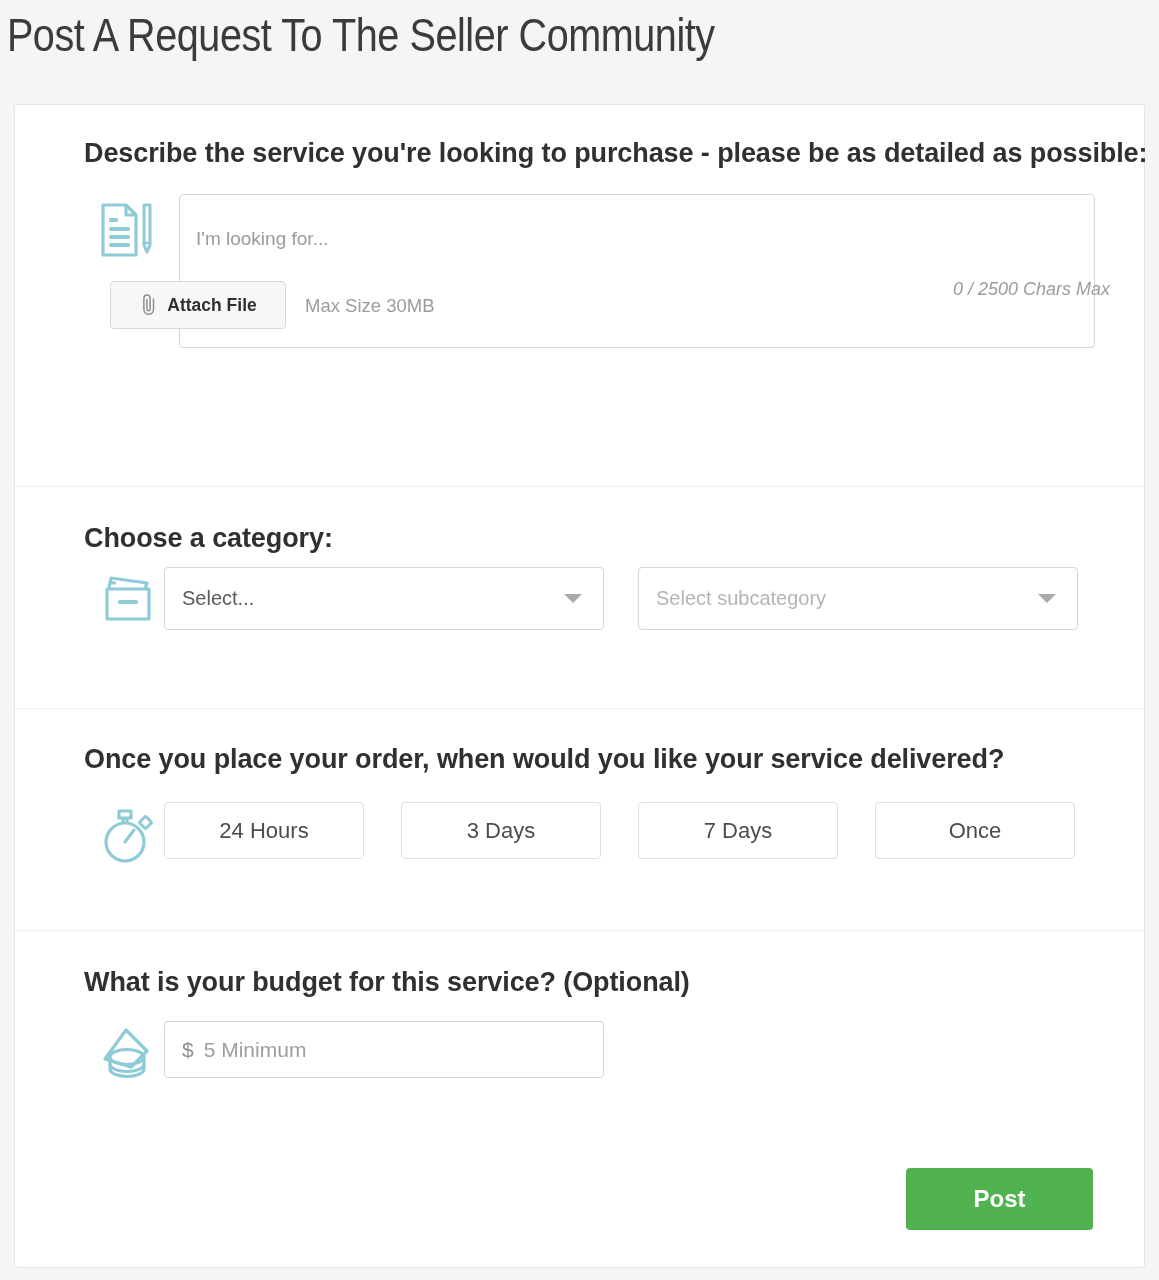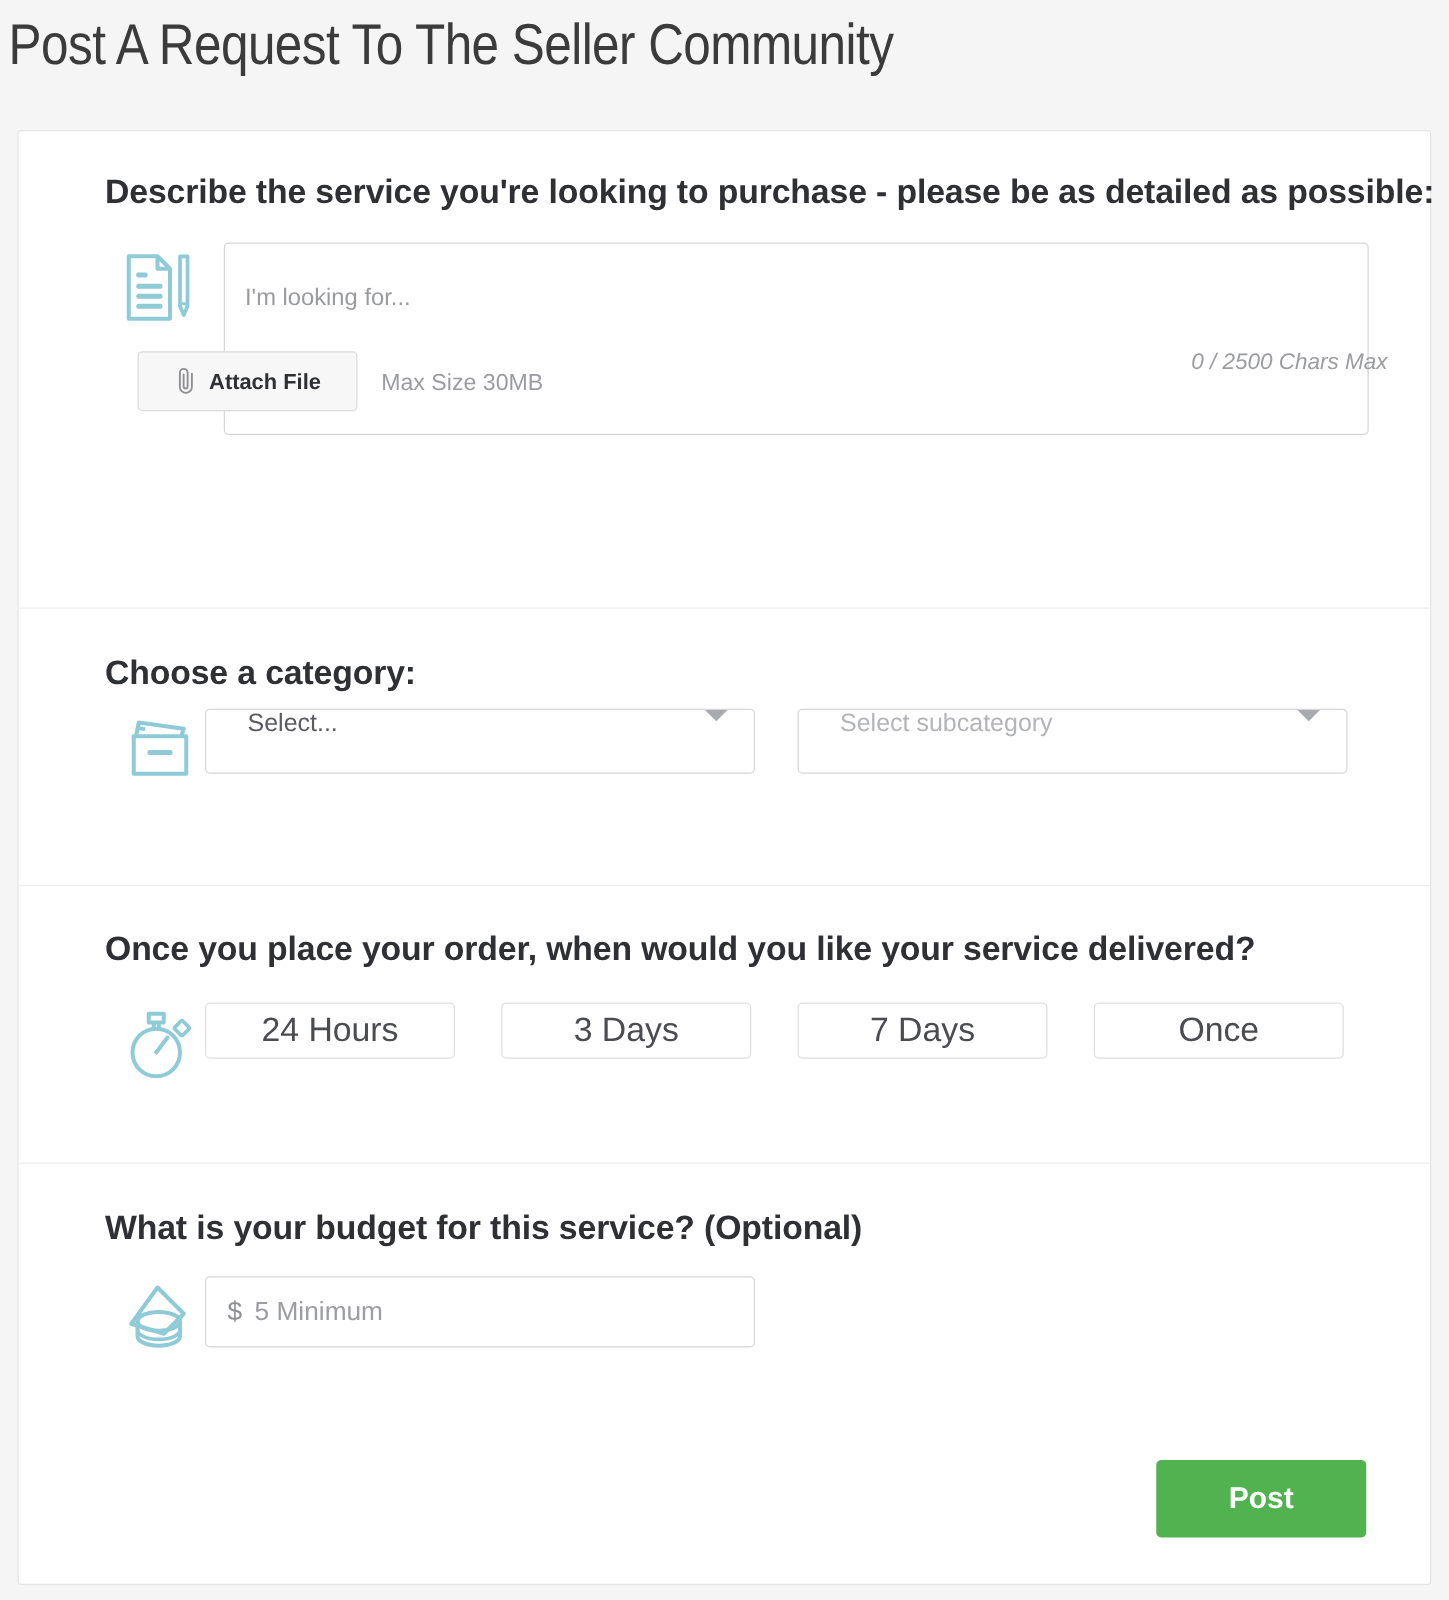--- a/index.html
+++ b/index.html
@@ -142,27 +142,27 @@
   .icon-folder {
     position: absolute;
     left: 85px;
     top: 84px;
     width: 56px;
     height: 52px;
   }
   .select-box {
     position: absolute;
     top: 80px;
-    height: 52px;
+    height: 63px;
     border: 1px solid #d5d6d8;
     border-radius: 4px;
     background: #fff;
     display: flex;
+    align-items: center;
     cursor: pointer;
-    padding-left: 16px;
   }
   .select-cat { left: 149px; width: 440px; }
   .select-sub { left: 623px; width: 440px; }
   .select-text {
     padding-left: 17px;
     font-size: 20px;
     flex: 1;
     white-space: nowrap;
     overflow: hidden;
   }
@@ -189,26 +189,26 @@
   }
   .delivery-options {
     position: absolute;
     left: 149px;
     top: 93px;
     display: flex;
     gap: 37px;
   }
   .delivery-btn {
     width: 200px;
-    height: 45px;
+    height: 57px;
     border: 1px solid #dedfe1;
     border-radius: 4px;
     background: #fff;
     font-family: "Liberation Sans", sans-serif;
-    font-size: 27px;
+    font-size: 22px;
     color: #4b4c50;
     cursor: pointer;
     padding: 0;
   }
 
   
   .sec-budget { height: 338px; }
   .sec-budget .section-label { position: absolute; left: 69px; top: 36px; }
   .icon-money {
     position: absolute;
@@ -244,21 +244,21 @@
     color: #5b5c60;
     background: transparent;
     padding: 0;
   }
   .budget-input::placeholder { color: #9c9da1; opacity: 1; }
 
   .post-btn {
     position: absolute;
     right: 51px;
     bottom: 39px;
-    width: 168px;
+    width: 187px;
     height: 62px;
     background: #51b34f;
     border: none;
     border-radius: 4px;
     color: #ffffff;
     font-family: "Liberation Sans", sans-serif;
     font-size: 24px;
     font-weight: bold;
     cursor: pointer;
     padding: 0;

